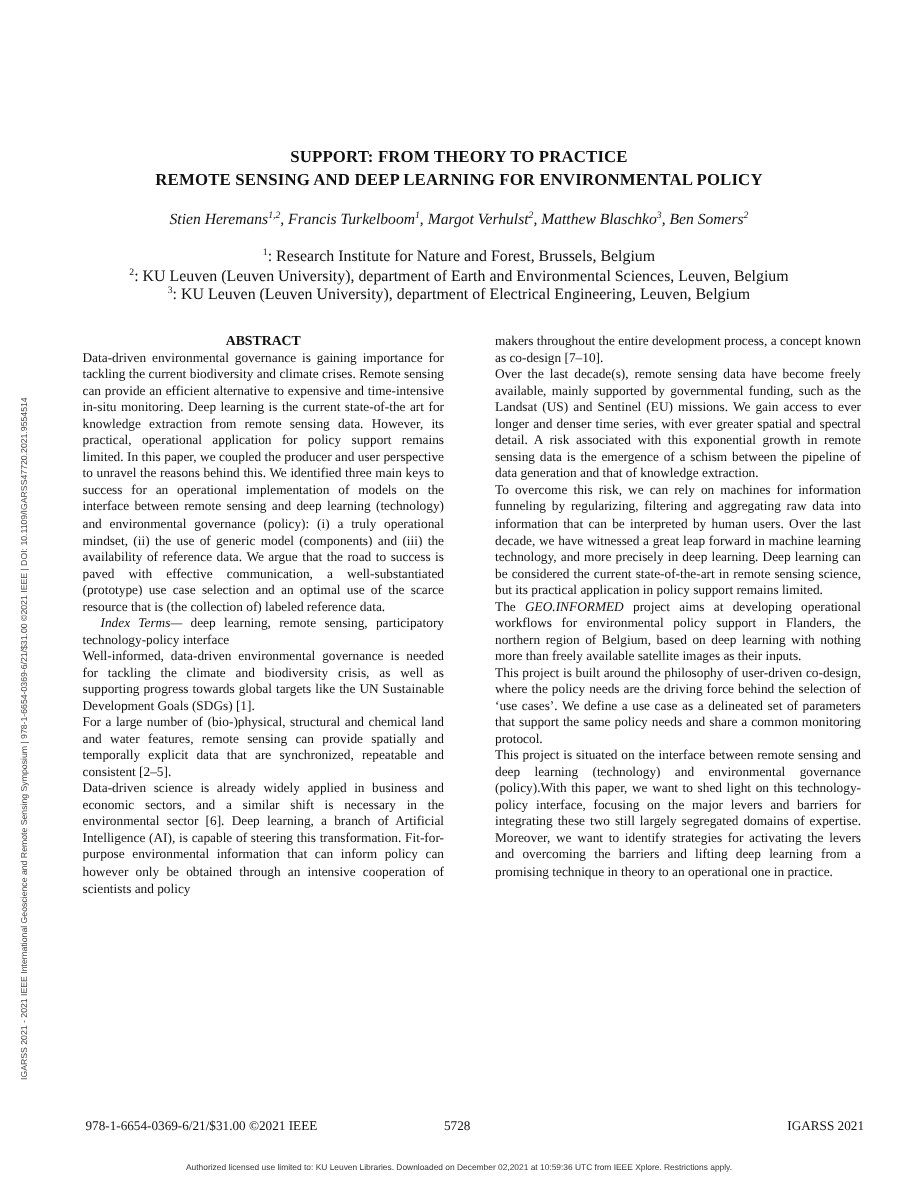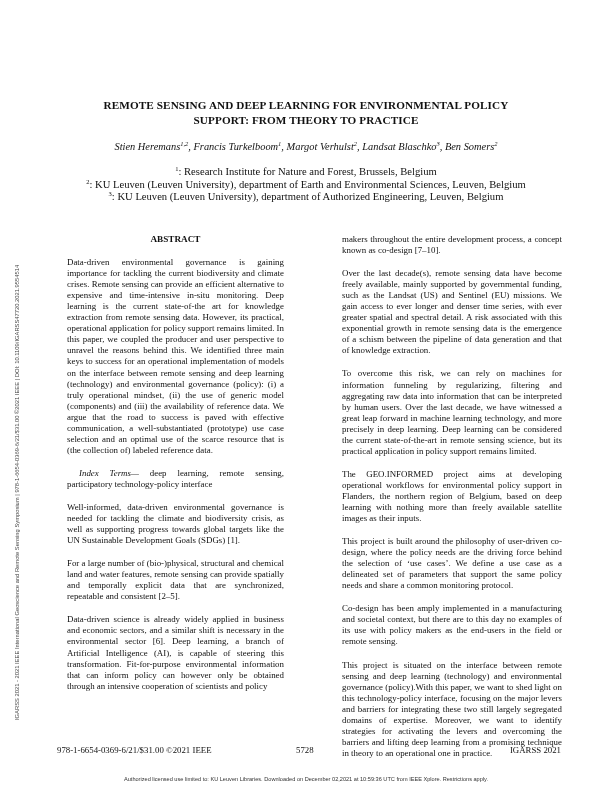--- a/index.html
+++ b/index.html
@@ -9,77 +9,76 @@
            font-weight: bold; font-size: 11.2px; line-height: 14.5px; letter-spacing: 0.1px; }
   .authors { position: absolute; left: 40px; width: 532px; top: 141px; text-align: center;
              font-style: italic; font-size: 10.4px; }
   .affils { position: absolute; left: 30px; width: 552px; top: 166px; text-align: center;
             font-size: 10.6px; line-height: 12.6px; }
   sup { font-size: 6.5px; vertical-align: 4px; line-height: 0; }
   .col { position: absolute; top: 222px; width: 241px; font-size: 8.9px; line-height: 11.05px;
          text-align: justify; }
   .col-left { left: 55px; }
   .col-right { left: 330px; width: 244px; }
-  .col p { margin: 12px; }
+  .col p { margin: 0; }
   .heading { text-align: center; font-weight: bold; font-size: 9.2px; }
   .abstract-head { margin: 0 0 0 0; }
   .sec-head { margin-top: 10px; }
   .sec-head .num { margin-right: 14px; }
   .indent { text-indent: 12px; }
-  .it { }
+  .it { font-style: italic; }
   .bi { font-weight: normal; font-style: italic; }
   .footer { position: absolute; top: 745px; font-size: 8.8px; }
   .footer-left { left: 57px; }
   .footer-center { left: 296px; }
-  .footer-right { right: 51px; margin-left: 34px; }
+  .footer-right { right: 36px; margin-left: 34px; }
   .license { position: absolute; top: 776px; left: 0; width: 612px; text-align: center;
              font-family: "Liberation Sans", "DejaVu Sans", sans-serif; font-size: 5.6px; color: #333; }
   .sidebar { position: absolute; left: 14px; top: 720px; transform-origin: 0 0; transform: rotate(-90deg);
              white-space: nowrap; font-family: "Liberation Sans", "DejaVu Sans", sans-serif;
              font-size: 5.8px; color: #444; width: 560px; }
 </style>
 </head>
 <body>
 
 <div class="sidebar">IGARSS 2021 - 2021 IEEE International Geoscience and Remote Sensing Symposium | 978-1-6654-0369-6/21/$31.00 ©2021 IEEE | DOI: 10.1109/IGARSS47720.2021.9554514</div>
 
 <div class="title">
+  <div>SUPPORT: FROM THEORY TO PRACTICE</div>
   <div>REMOTE SENSING AND DEEP LEARNING FOR ENVIRONMENTAL POLICY</div>
-  <div>SUPPORT: FROM THEORY TO PRACTICE</div>
 </div>
 
 <div class="authors">
   <span><span>Stien Heremans</span><sup>1,2</sup><span>, </span></span>
   <span><span>Francis Turkelboom</span><sup>1</sup><span>, </span></span>
   <span><span>Margot Verhulst</span><sup>2</sup><span>, </span></span>
-  <span><span>Landsat Blaschko</span><sup>3</sup><span>, </span></span>
+  <span><span>Matthew Blaschko</span><sup>3</sup><span>, </span></span>
   <span><span>Ben Somers</span><sup>2</sup></span>
 </div>
 
 <div class="affils">
   <div><sup>1</sup><span>: Research Institute for Nature and Forest, Brussels, Belgium</span></div>
   <div><sup>2</sup><span>: KU Leuven (Leuven University), department of  Earth and Environmental Sciences, Leuven, Belgium</span></div>
-  <div><sup>3</sup><span>: KU Leuven (Leuven University), department of Authorized Engineering, Leuven, Belgium</span></div>
+  <div><sup>3</sup><span>: KU Leuven (Leuven University), department of Electrical Engineering, Leuven, Belgium</span></div>
 </div>
 
 <div class="col col-left">
   <p class="heading abstract-head">ABSTRACT</p>
   <p>Data-driven environmental governance is gaining importance for tackling the current biodiversity and climate crises. Remote sensing can provide an efficient alternative to expensive and time-intensive in-situ monitoring. Deep learning is the current state-of-the art for knowledge extraction from remote sensing data. However, its practical, operational application for policy support remains limited. In this paper, we coupled the producer and user perspective to unravel the reasons behind this. We identified three main keys to success for an operational implementation of models on the interface between remote sensing and deep learning (technology) and environmental governance (policy): (i) a truly operational mindset, (ii) the use of generic model (components) and (iii) the availability of reference data. We argue that the road to success is paved with effective communication, a well-substantiated (prototype) use case selection and an optimal use of the scarce resource that is (the collection of) labeled reference data.</p>
   <p class="indent"><span class="bi">Index Terms—</span><span> deep learning, remote sensing, participatory technology-policy interface</span></p>
   <p>Well-informed, data-driven environmental governance is needed for tackling the climate and biodiversity crisis, as well as supporting progress towards global targets like the UN Sustainable Development Goals (SDGs) [1].</p>
   <p>For a large number of (bio-)physical, structural and chemical land and water features, remote sensing can provide spatially and temporally explicit data that are synchronized, repeatable and consistent [2–5].</p>
   <p>Data-driven science is already widely applied in business and economic sectors, and a similar shift is necessary in the environmental sector [6]. Deep learning, a branch of Artificial Intelligence (AI), is capable of steering this transformation. Fit-for-purpose environmental information that can inform policy can however only be obtained through an intensive cooperation of scientists and policy</p>
 </div>
 
 <div class="col col-right">
   <p>makers throughout the entire development process, a concept known as co-design [7–10].</p>
   <p>Over the last decade(s), remote sensing data have become freely available, mainly supported by governmental funding, such as the Landsat (US) and Sentinel (EU) missions. We gain access to ever longer and denser time series, with ever greater spatial and spectral detail. A risk associated with this exponential growth in remote sensing data is the emergence of a schism between the pipeline of data generation and that of knowledge extraction.</p>
   <p>To overcome this risk, we can rely on machines for information funneling by regularizing, filtering and aggregating raw data into information that can be interpreted by human users. Over the last decade, we have witnessed a great leap forward in machine learning technology, and more precisely in deep learning. Deep learning can be considered the current state-of-the-art in remote sensing science, but its practical application in policy support remains limited.</p>
   <p><span>The </span><span class="it">GEO.INFORMED</span><span> project aims at developing operational workflows for environmental policy support  in Flanders, the northern region of Belgium, based on deep learning with nothing more than freely available satellite images as their inputs.</span></p>
   <p>This project is built around the philosophy of user-driven co-design, where the policy needs are the driving force behind the selection of ‘use cases’. We define a use case as a delineated set of parameters that support the same policy needs and share a common monitoring protocol.</p>
-  <p>Co-design has been amply implemented in a manufacturing and societal context, but there are to this day no examples of its use with policy makers as the end-users in the field or remote sensing.</p>
   <p>This project is situated on the interface between remote sensing and deep learning (technology) and environmental governance (policy).With this paper, we want to shed light on this technology-policy interface, focusing on the major levers and barriers for integrating these two still largely segregated domains of expertise. Moreover, we want to identify strategies for activating the levers and overcoming the barriers and lifting deep learning from a promising technique in theory to an operational one in practice.</p>
 </div>
 
 <div class="footer footer-left">978-1-6654-0369-6/21/$31.00 ©2021 IEEE</div>
 <div class="footer footer-center">5728</div>
 <div class="footer footer-right">IGARSS 2021</div>
 <div class="license">Authorized licensed use limited to: KU Leuven Libraries. Downloaded on December 02,2021 at 10:59:36 UTC from IEEE Xplore.  Restrictions apply.</div>
 
 </body></html>

